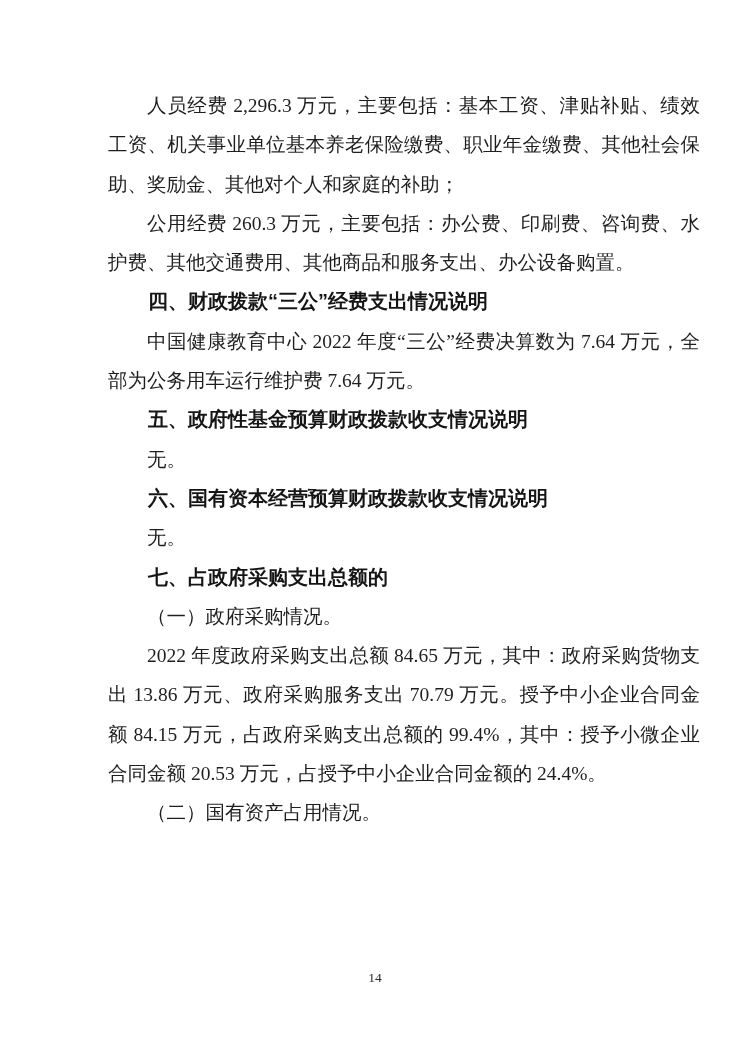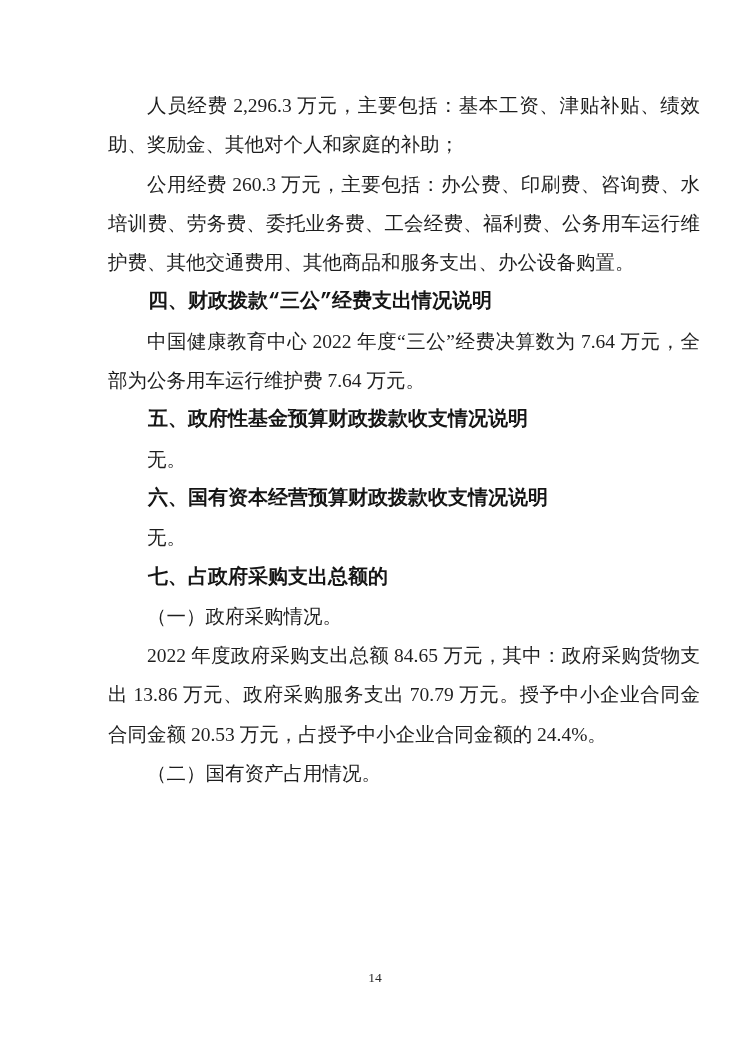--- a/index.html
+++ b/index.html
@@ -29,21 +29,21 @@
     text-align: justify;
     white-space: normal;
   }
   .just {
     text-align-last: justify;
   }
   .ind {
     text-indent: 2em;
   }
   .heading {
-    font-family: Liberation Mono, monospace;
+    font-family: Liberation Sans, sans-serif;
     font-weight: 700;
     font-size: 20px;
     color: #151515;
     text-align: left;
     text-align-last: left;
   }
   .pagefoot {
     position: absolute;
     left: 0;
     top: 970px;
@@ -54,43 +54,44 @@
     color: #2a2a2a;
   }
 </style>
 </head>
 <body>
 
 <div class="page">
   <main class="content">
 
     <div class="ln just ind">人员经费 2,296.3 万元，主要包括：基本工资、津贴补贴、绩效</div>
+    <div class="ln just">工资、机关事业单位基本养老保险缴费、职业年金缴费、其他社会保</div>
     <div class="ln">助、奖励金、其他对个人和家庭的补助；</div>
 
     <div class="ln just ind">公用经费 260.3 万元，主要包括：办公费、印刷费、咨询费、水</div>
-    <div class="ln just">培训费、劳务费、委托业务费、工会经费、福利费、公务用车运行维</div>
     <div class="ln">护费、其他交通费用、其他商品和服务支出、办公设备购置。</div>
 
     <div class="ln heading ind">四、财政拨款“三公”经费支出情况说明</div>
 
     <div class="ln just ind">中国健康教育中心 2022 年度“三公”经费决算数为 7.64 万元，全</div>
     <div class="ln">部为公务用车运行维护费 7.64 万元。</div>
 
     <div class="ln heading ind">五、政府性基金预算财政拨款收支情况说明</div>
     <div class="ln ind">无。</div>
 
     <div class="ln heading ind">六、国有资本经营预算财政拨款收支情况说明</div>
     <div class="ln ind">无。</div>
 
     <div class="ln heading ind">七、占政府采购支出总额的</div>
 
     <div class="ln ind">（一）政府采购情况。</div>
 
     <div class="ln just ind">2022 年度政府采购支出总额 84.65 万元，其中：政府采购货物支</div>
     <div class="ln just">出 13.86 万元、政府采购服务支出 70.79 万元。授予中小企业合同金</div>
+    <div class="ln just">额 84.15 万元，占政府采购支出总额的 99.4%，其中：授予小微企业</div>
     <div class="ln">合同金额 20.53 万元，占授予中小企业合同金额的 24.4%。</div>
 
     <div class="ln ind">（二）国有资产占用情况。</div>
 
   </main>
 
   <footer class="pagefoot">
     <span>14</span>
   </footer>
 </div>

